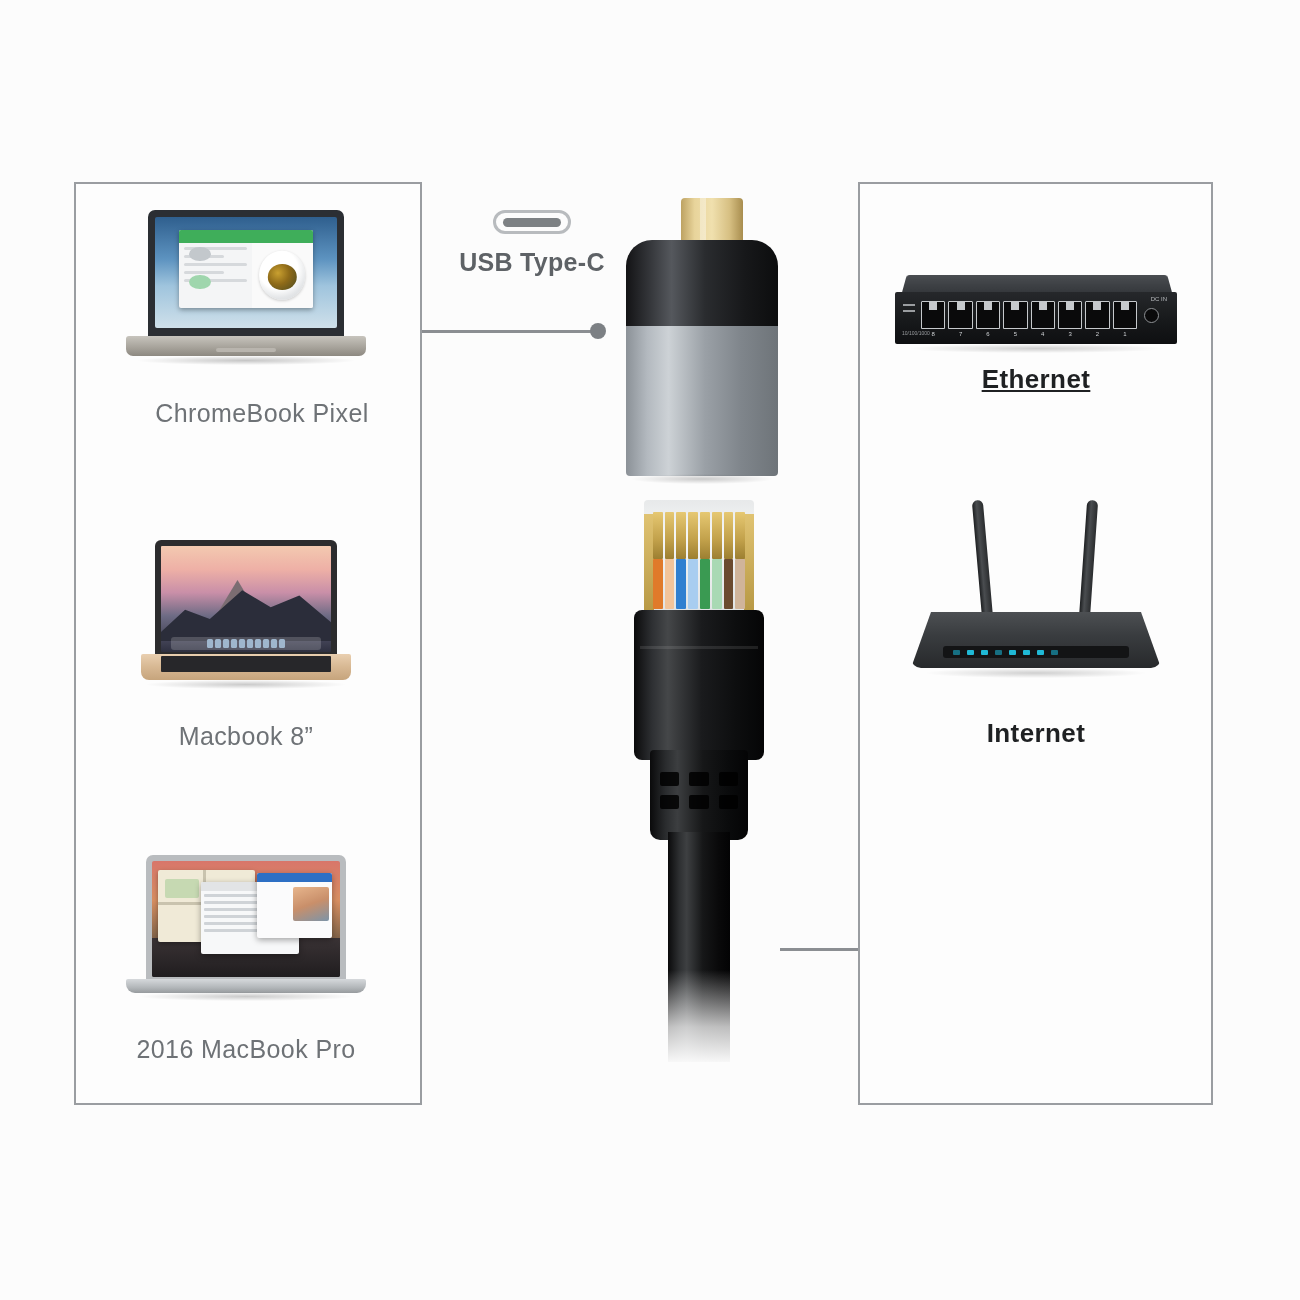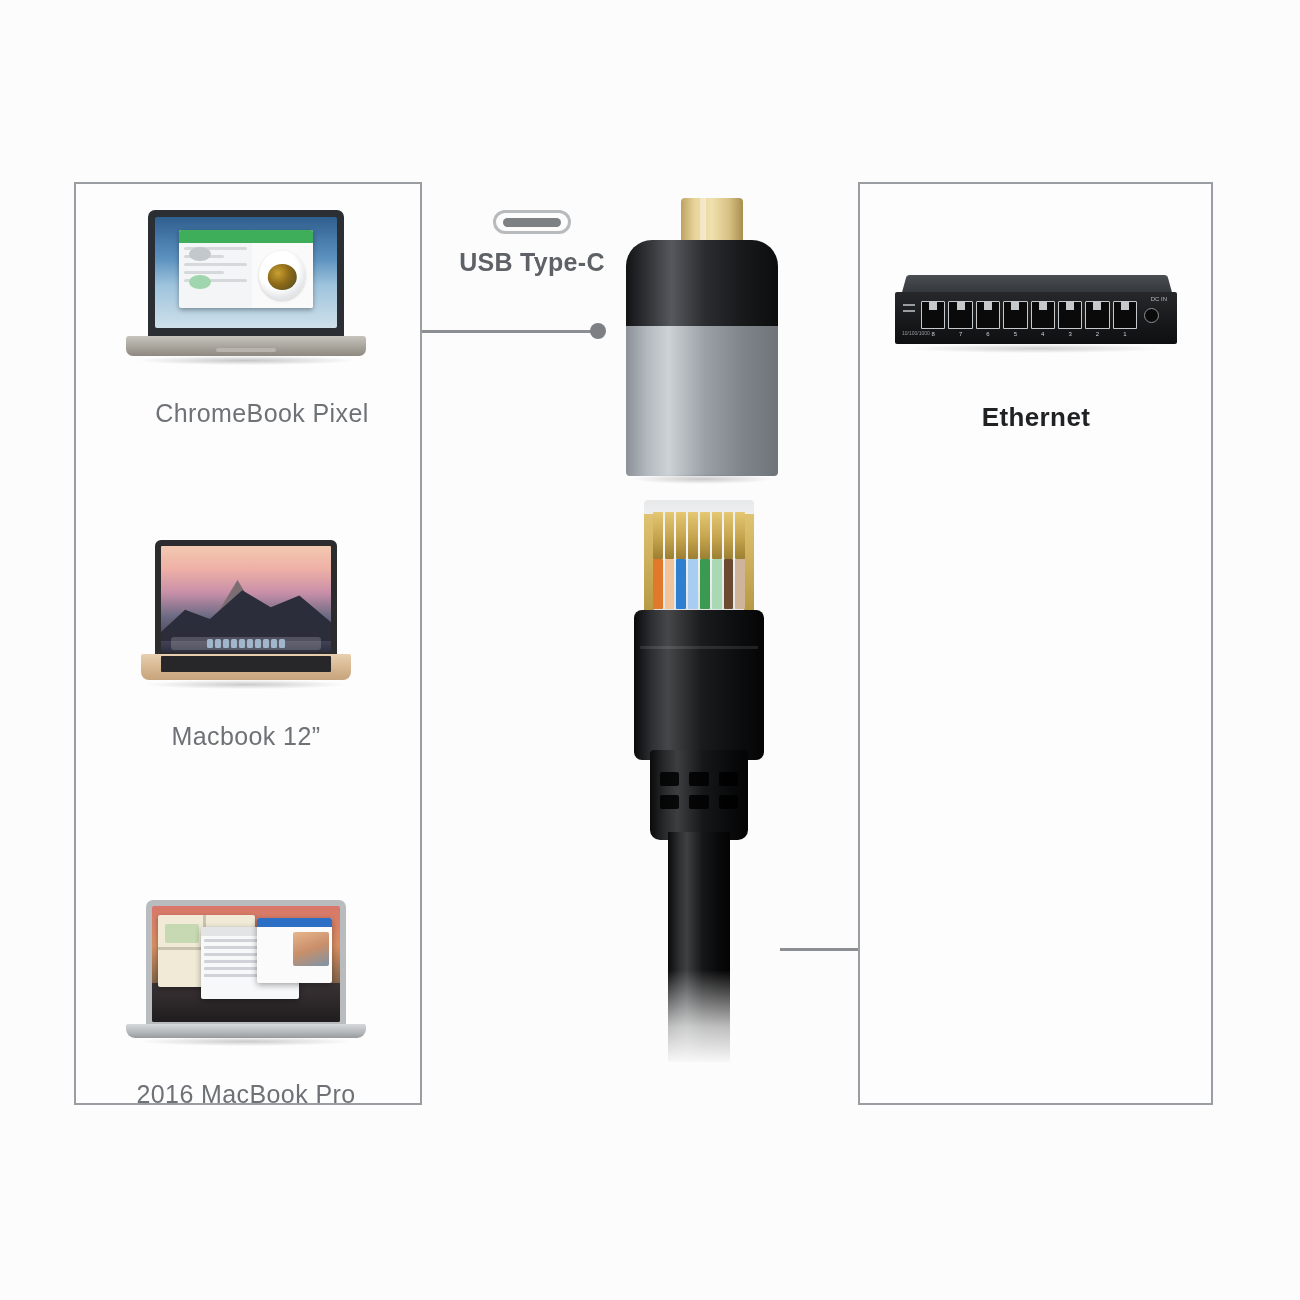--- a/index.html
+++ b/index.html
@@ -543,24 +543,24 @@
             <span class="dock-dot"></span>
             <span class="dock-dot"></span>
             <span class="dock-dot"></span>
           </div>
         </div>
       </div>
       <div class="mb-body"></div>
       <div class="mb-keys"></div>
       <div class="mb-shadow"></div>
     </div>
-    <div class="device-label" style="margin-top:22px;">Macbook 12”</div>
+    <div class="device-label" style="margin-top:22px;">Macbook 8”</div>
   </div>
 
-  <div class="device-cell" style="left:76px; top:855px;margin-top:45px;">
+  <div class="device-cell" style="left:76px; top:855px;">
     <div class="mp-wrap">
       <div class="mp-lid">
         <div class="mp-screen">
           <div class="mp-ground"></div>
           <div class="mp-map">
             <div class="mp-green" style="left:8%; top:12%; width:34%; height:26%;"></div>
             <div class="mp-green" style="left:56%; top:48%; width:30%; height:30%;"></div>
             <div class="mp-road" style="left:0; top:44%; width:100%; height:3px;"></div>
             <div class="mp-road" style="left:46%; top:0; width:3px; height:100%;"></div>
           </div>
@@ -676,18 +676,37 @@
             <span>4</span>
             <span>3</span>
             <span>2</span>
             <span>1</span>
           </div>
         <div class="sw-dc-lbl">DC IN</div>
         <div class="sw-dc"></div>
       </div>
       <div class="sw-shadow"></div>
     </div>
-    <div class="device-label dark" style="margin-top:38px;">Ethernet</div>
+    <div class="device-label dark" style="text-decoration:underline;">Ethernet</div>
   </div>
 
+  <div class="net-cell" style="left:866px; top:500px;">
+    <div class="rt-wrap">
+      <div class="rt-ant" id="rt-ant-l"></div>
+      <div class="rt-ant" id="rt-ant-r"></div>
+      <div class="rt-body"></div>
+      <div class="rt-strip">
+        <span class="rt-led dim"></span>
+        <span class="rt-led"></span>
+        <span class="rt-led"></span>
+        <span class="rt-led dim"></span>
+        <span class="rt-led"></span>
+        <span class="rt-led"></span>
+        <span class="rt-led"></span>
+        <span class="rt-led dim"></span>
+      </div>
+      <div class="rt-shadow"></div>
+    </div>
+    <div class="device-label dark" style="margin-top:18px;">Internet</div>
+  </div>
 
 
 </div>
 
 </body></html>

